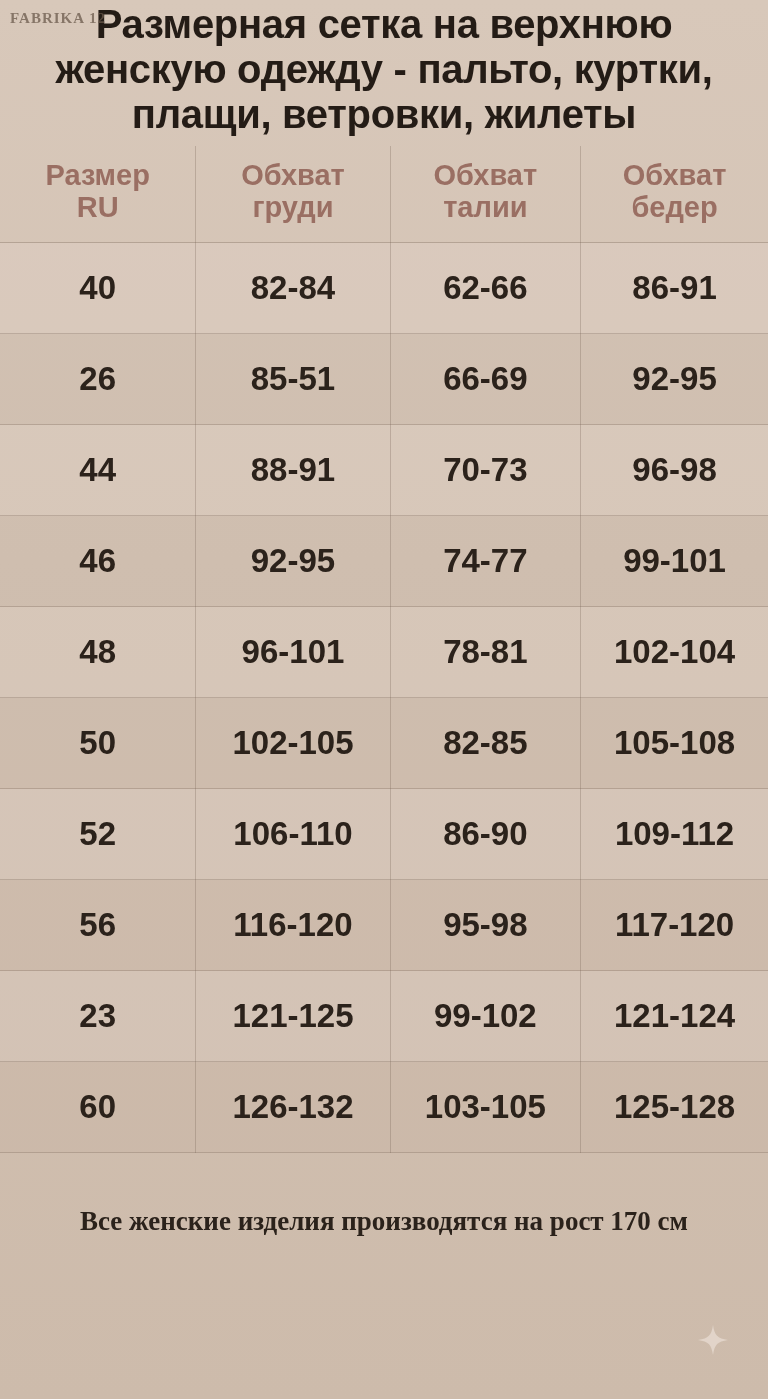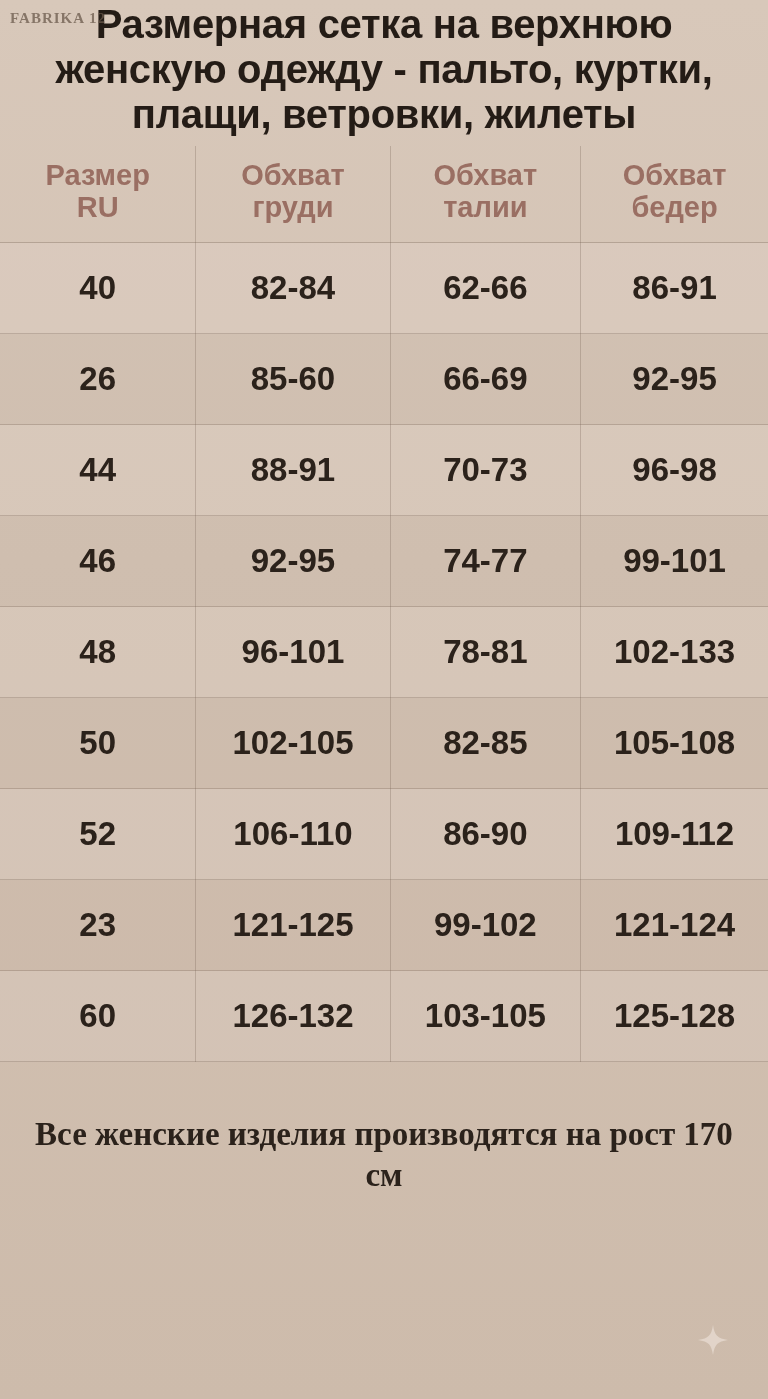--- a/index.html
+++ b/index.html
@@ -91,21 +91,21 @@
   .table tbody tr:last-child td { border-bottom: 1px solid rgba(120,100,85,.30); }
 
   .footnote {
     flex: 1;
     display: flex;
     align-items: flex-start;
     justify-content: center;
     padding: 52px 34px 0 34px;
     text-align: center;
     font-family: "Liberation Serif", serif;
-    font-size: 33px;
+    font-size: 27px;
     font-weight: 700;
     line-height: 1.25;
     color: #2b221b;
   }
 
   .sparkle {
     position: absolute;
     right: 40px;
     bottom: 44px;
     width: 30px;
@@ -151,55 +151,61 @@
     </thead>
     <tbody>
       <tr>
         <td>40</td>
         <td>82-84</td>
         <td>62-66</td>
         <td>86-91</td>
       </tr>
       <tr>
         <td>26</td>
-        <td>85-60</td>
+        <td>85-51</td>
         <td>66-69</td>
         <td>92-95</td>
       </tr>
       <tr>
         <td>44</td>
         <td>88-91</td>
         <td>70-73</td>
         <td>96-98</td>
       </tr>
       <tr>
         <td>46</td>
         <td>92-95</td>
         <td>74-77</td>
         <td>99-101</td>
       </tr>
       <tr>
         <td>48</td>
         <td>96-101</td>
         <td>78-81</td>
-        <td>102-133</td>
+        <td>102-104</td>
       </tr>
       <tr>
         <td>50</td>
         <td>102-105</td>
         <td>82-85</td>
         <td>105-108</td>
       </tr>
       <tr>
         <td>52</td>
         <td>106-110</td>
         <td>86-90</td>
         <td>109-112</td>
       </tr>
       <tr>
+        <td>56</td>
+        <td>116-120</td>
+        <td>95-98</td>
+        <td>117-120</td>
+      </tr>
+      <tr>
         <td>23</td>
         <td>121-125</td>
         <td>99-102</td>
         <td>121-124</td>
       </tr>
       <tr>
         <td>60</td>
         <td>126-132</td>
         <td>103-105</td>
         <td>125-128</td>

